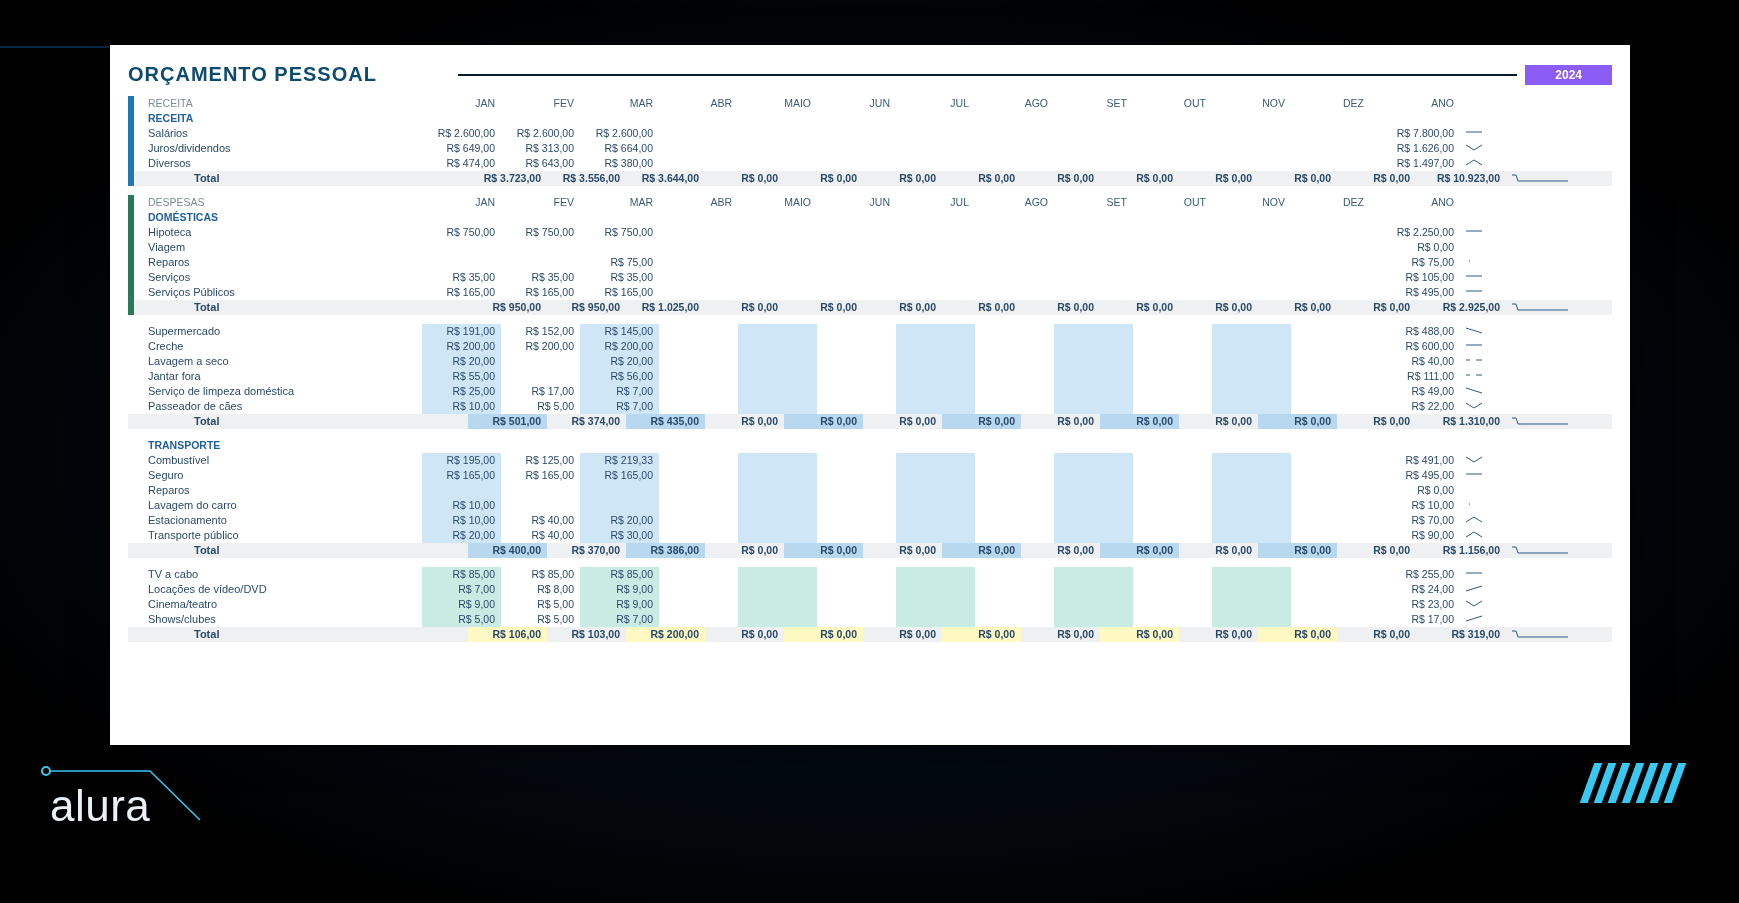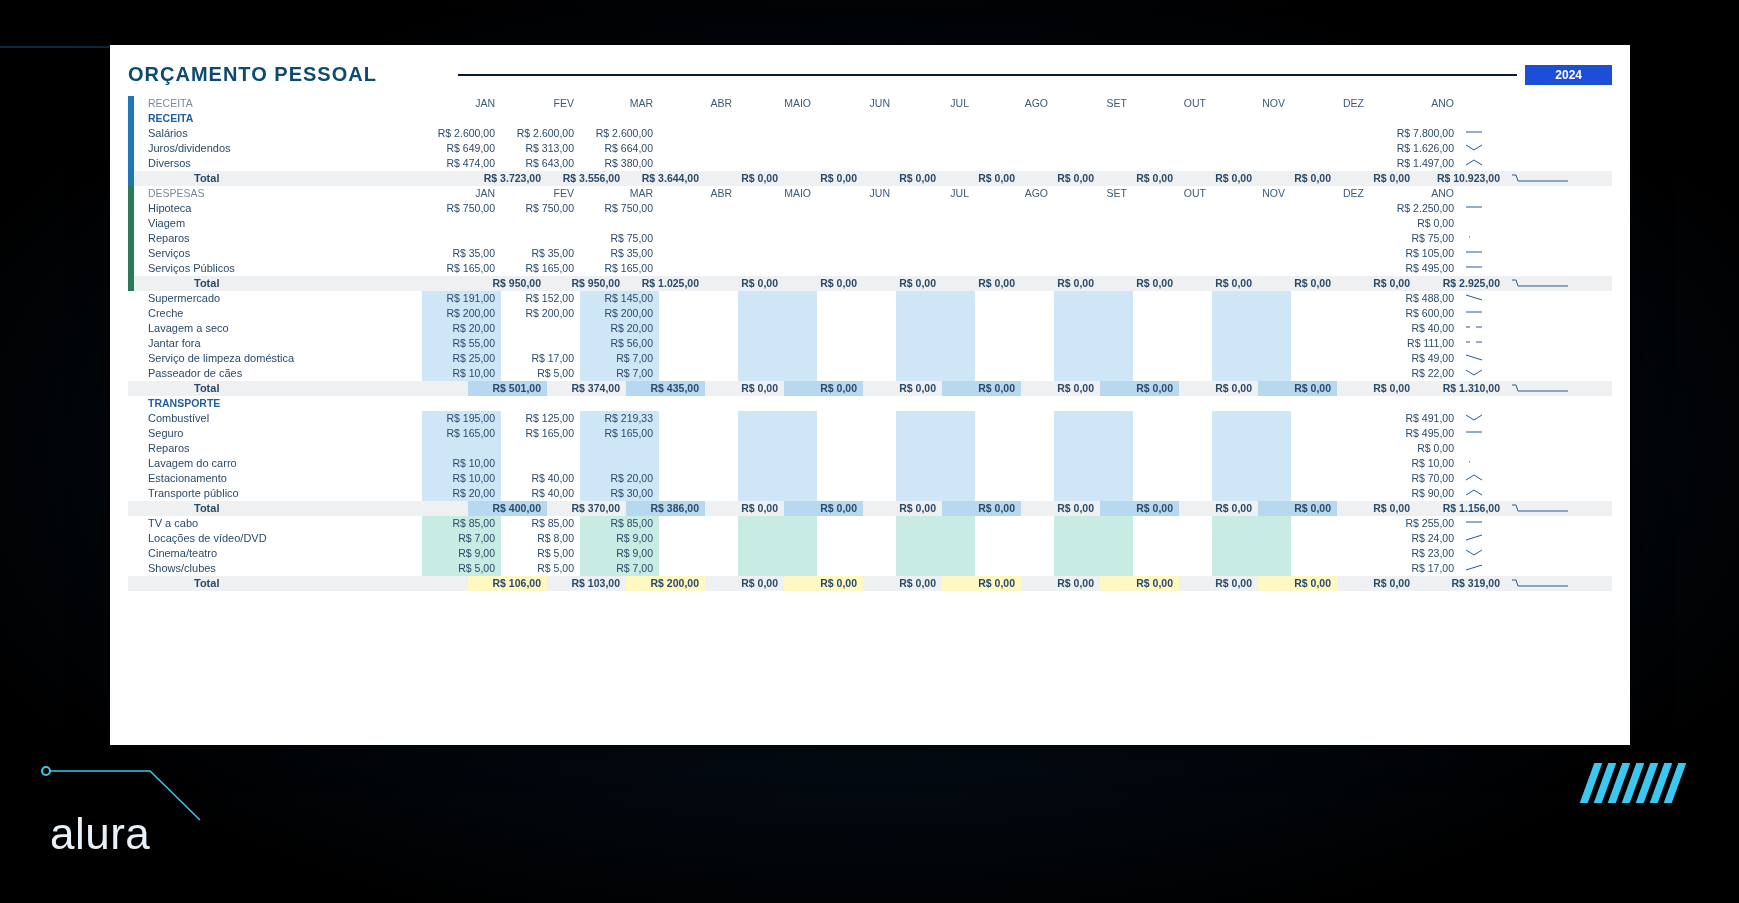--- a/index.html
+++ b/index.html
@@ -34,29 +34,29 @@
     color: #0c4a6e;
     flex: 0 0 310px;
   }
   .title-line {
     flex: 1;
     border-bottom: 2px solid #0a1a2f;
     height: 0;
     margin-left: 20px;
   }
   .year-badge {
-    background: #1d4ed8;
+    background: #8b5cf6;
     color: #fff;
     font-weight: 700;
     padding: 3px 30px;
     font-size: 12px;
     margin-left: 8px;
   }
 
-  .section { margin-top: 0; }
+  .section { margin-top: 9px; }
   .row { display: flex; align-items: center; height: 15px; line-height: 15px; }
   .bar {
     width: 6px;
     align-self: stretch;
     margin-right: 8px;
   }
   .bar.blue { background: #1f77b4; }
   .bar.green { background: #2a7a5a; }
   .content { flex: 1; display: flex; }
   .label-col {
@@ -78,21 +78,21 @@
   .total-row { background: #eef0f2; font-weight: 600; gap: 46px; }
 
   .row .month-col.sb { background: #cfe6f7; }
   .row .month-col.st { background: #c8ebe3; }
   .total-row .month-col.tb { background: #b8d8f0; }
   .total-row .month-col.tt { background: #fef9c3; }
 
   .brand {
     position: absolute;
     left: 50px;
-    bottom: 44px;
+    bottom: 72px;
     color: #e8f0f8;
     font-size: 44px;
     font-weight: 400;
     letter-spacing: 0.5px;
   }
   .stripes {
     position: absolute;
     right: 60px;
     bottom: 100px;
     display: flex;
@@ -258,20 +258,26 @@
               <div class="month-col">MAIO</div>
               <div class="month-col">JUN</div>
               <div class="month-col">JUL</div>
               <div class="month-col">AGO</div>
               <div class="month-col">SET</div>
               <div class="month-col">OUT</div>
               <div class="month-col">NOV</div>
               <div class="month-col">DEZ</div>
               <div class="ano-col">ANO</div>
               <div class="spark-col"></div>
+            </div>
+          </div>
+          <div class="row">
+            <div class="bar green"></div>
+            <div class="content">
+              <div class="label-col grp">DOMÉSTICAS</div>
             </div>
           </div>
           <div class="row ">
             <div class="bar green"></div>
             <div class="content">
               <div class="label-col ">Hipoteca</div>
               <div class="month-col ">R$ 750,00</div>
               <div class="month-col ">R$ 750,00</div>
               <div class="month-col ">R$ 750,00</div>
               <div class="month-col "></div>

